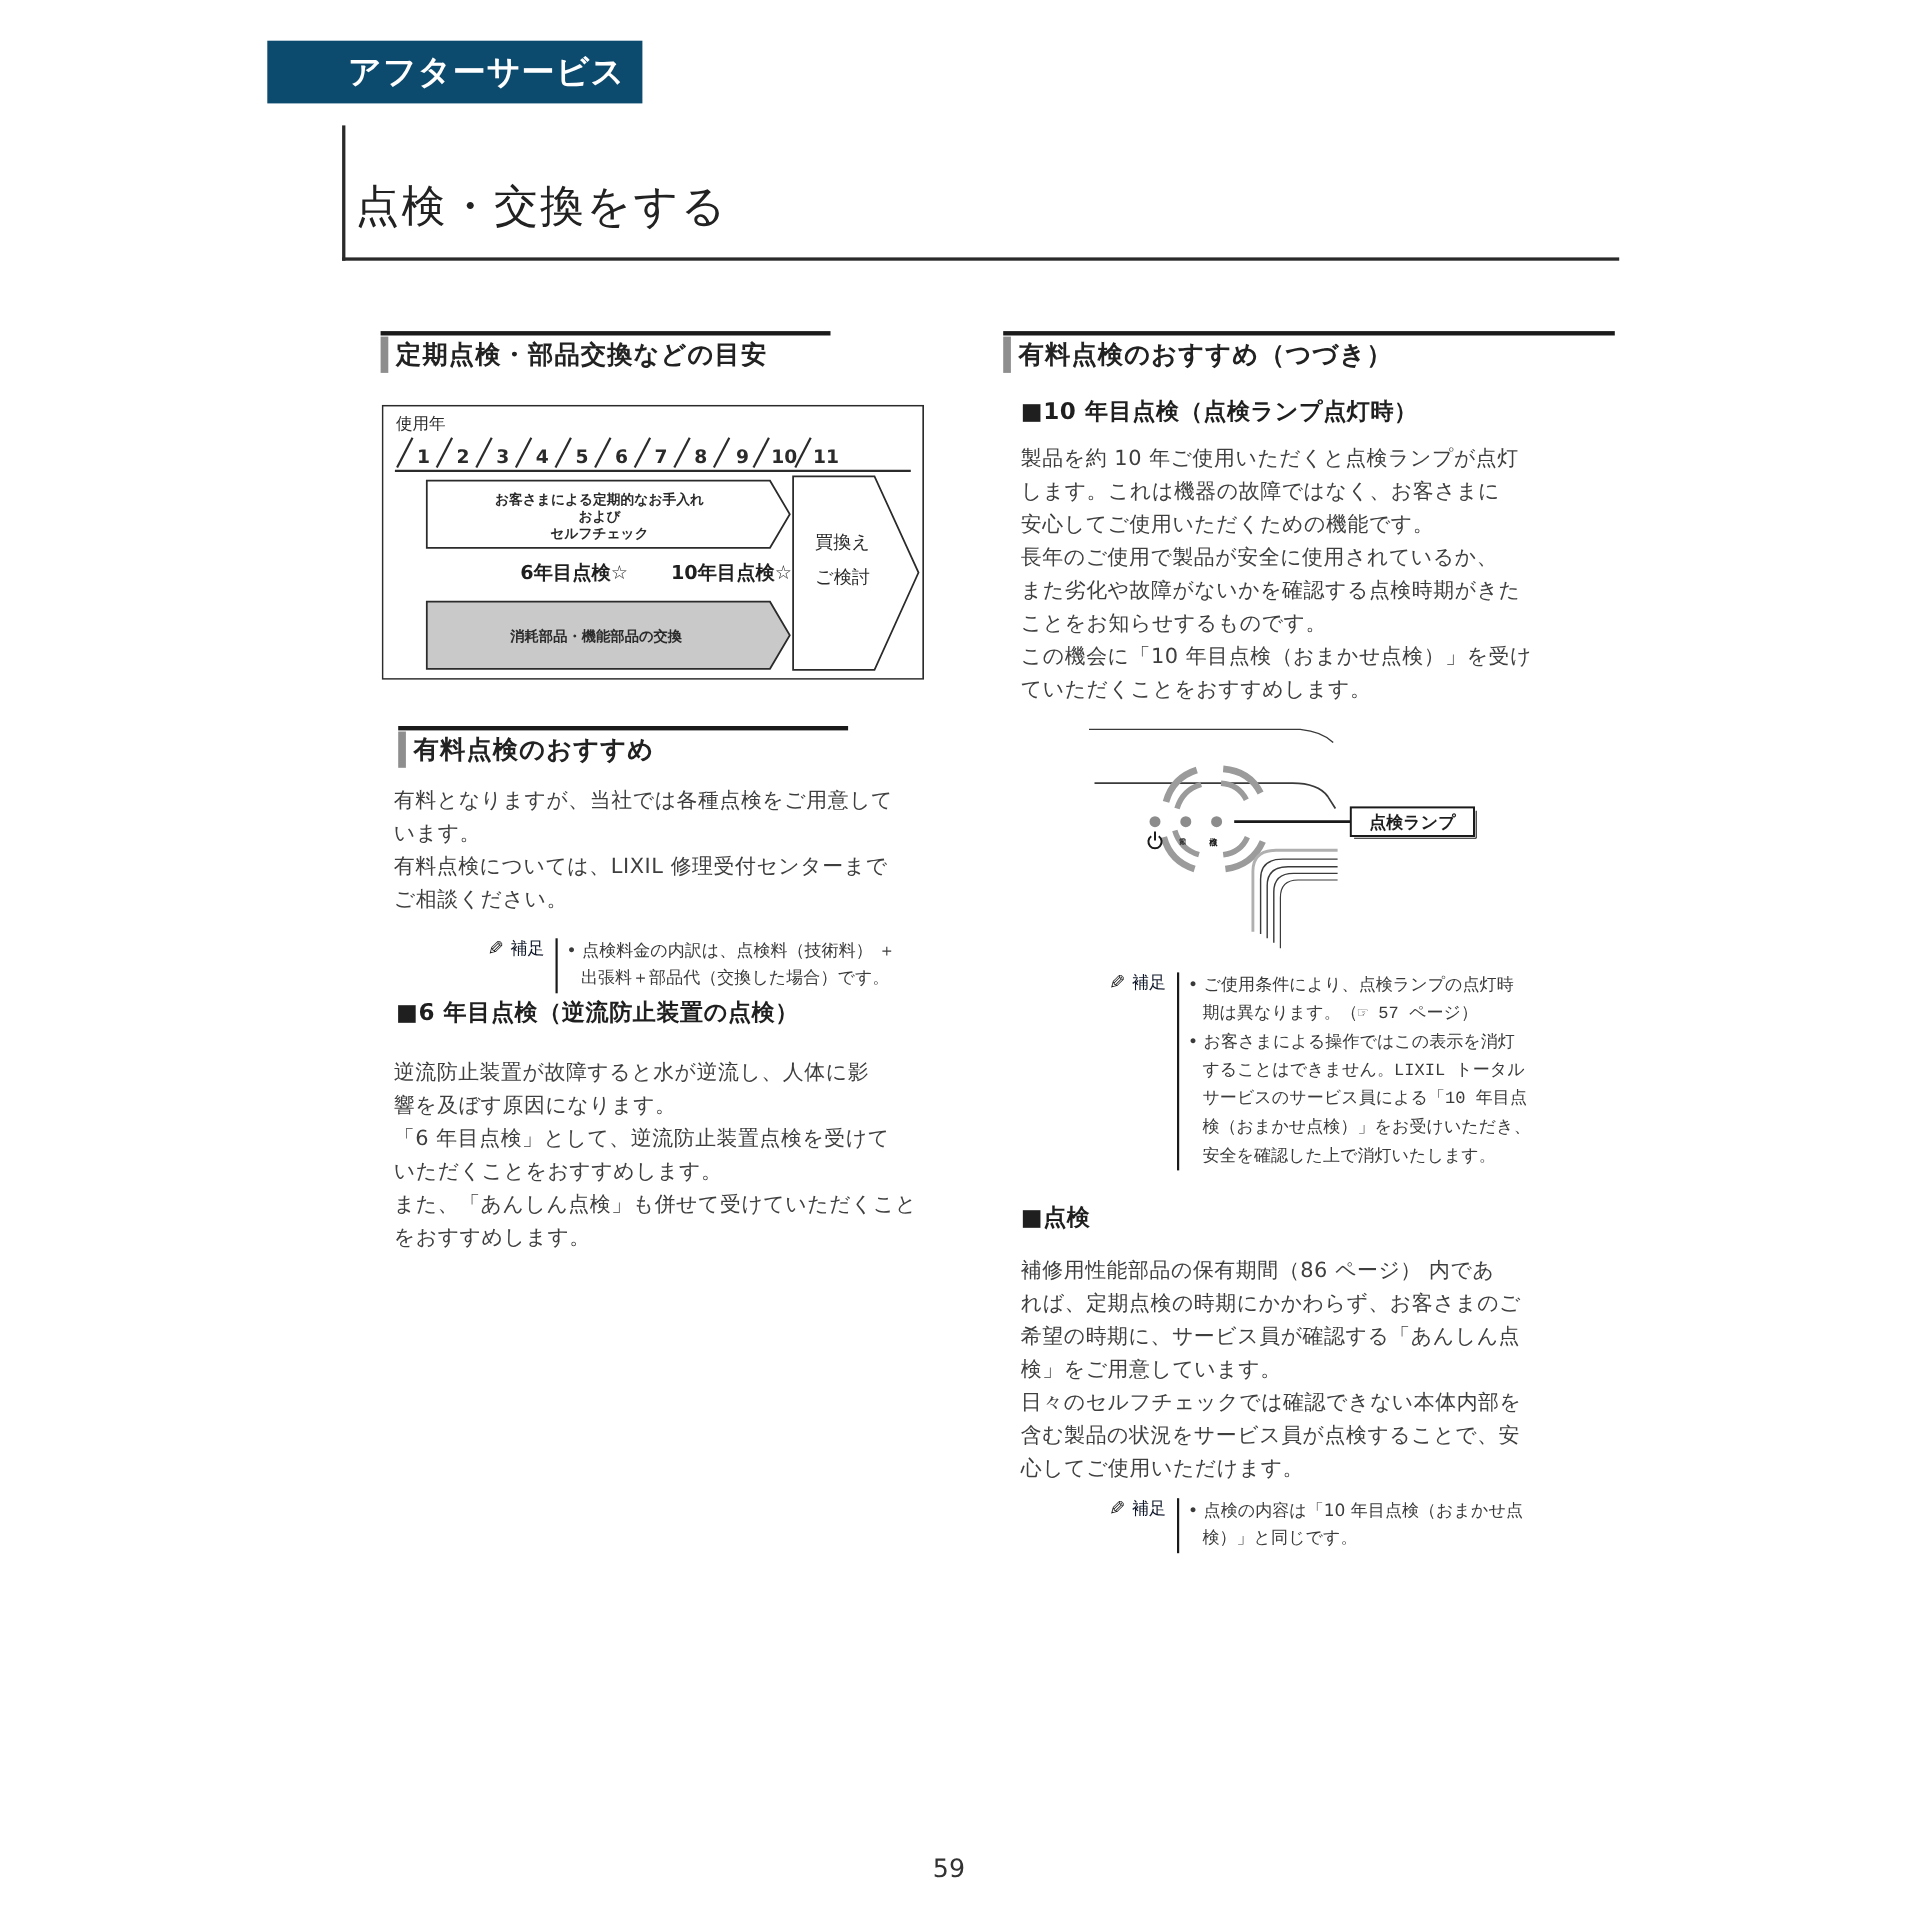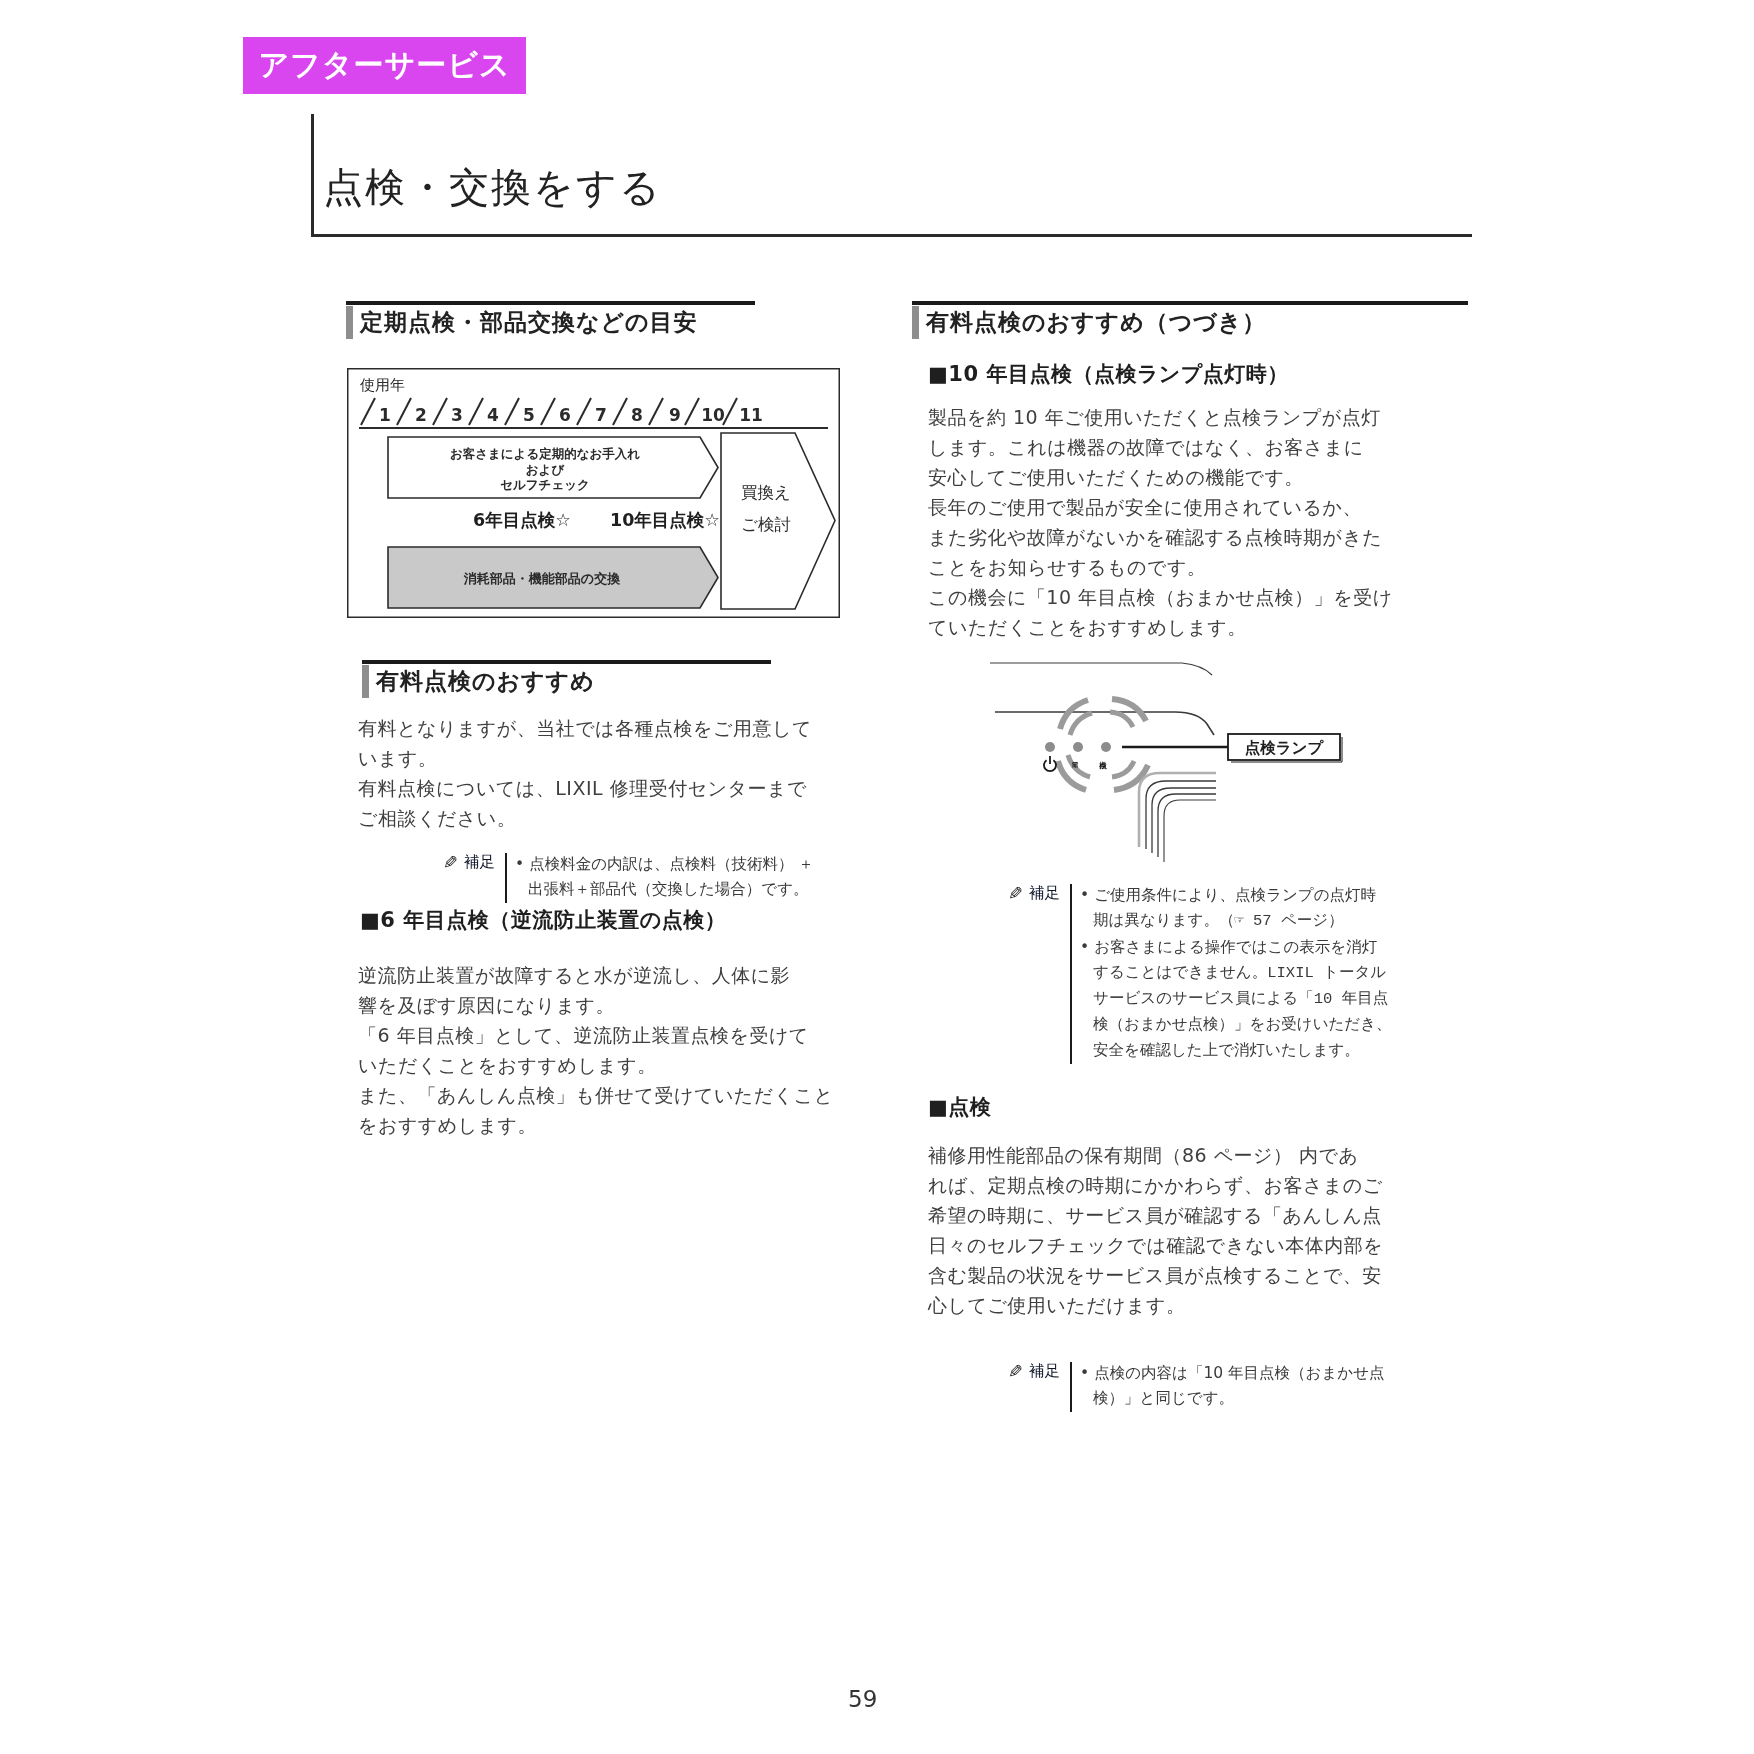--- a/index.html
+++ b/index.html
@@ -1,22 +1,22 @@
 <!DOCTYPE html>
 <html><head>
 <meta charset="utf-8">
 <style>
   html,body{margin:0;padding:0;background:#fff;}
   body{font-family:"DejaVu Sans","Liberation Sans",sans-serif;color:#3d3d3d;}
   .page{position:relative;width:1754px;height:1754px;background:#ffffff;overflow:hidden;}
   .abs{position:absolute;}
 
   
-  .tag-box{background:#d946ef;color:#ffffff;font-weight:bold;font-size:30px;
-           display:flex;align-items:center;justify-content:center;
+  .tag-box{background:#0c4a6e;color:#ffffff;font-weight:bold;font-size:30px;
+           display:flex;align-items:center;justify-content:center;padding-left:58px;
            letter-spacing:1px;}
   .doc-title{font-size:40px;color:#222;letter-spacing:2px;}
   .vline{background:#2a2a2a;}
   .hrule{background:#2a2a2a;}
 
   
   .sec-head{border-top:4px solid #1a1a1a;}
   .sec-head .inner{display:flex;align-items:center;}
   .sec-head .gbar{width:7px;height:33px;background:#8e8e8e;margin-top:1px;}
   .sec-head .txt{font-size:23px;color:#222;font-weight:600;padding-left:7px;letter-spacing:1px;}
@@ -226,20 +226,21 @@
       <div class="note-ln cont">安全を確認した上で消灯いたします。</div>
     </div>
   </div>
 
   <div class="abs sub-head" style="left:928px;top:1093px;">■点検</div>
 
   <div class="abs" style="left:928px;top:1140px;">
     <div class="body-ln">補修用性能部品の保有期間（86 ページ） 内であ</div>
     <div class="body-ln">れば、定期点検の時期にかかわらず、お客さまのご</div>
     <div class="body-ln">希望の時期に、サービス員が確認する「あんしん点</div>
+    <div class="body-ln">検」をご用意しています。</div>
     <div class="body-ln">日々のセルフチェックでは確認できない本体内部を</div>
     <div class="body-ln">含む製品の状況をサービス員が点検することで、安</div>
     <div class="body-ln">心してご使用いただけます。</div>
   </div>
 
   <div class="abs note" style="left:1008px;top:1360px;width:400px;">
     <div class="note-head">
       <span class="pencil">✎</span>
       <span class="note-label">補足</span>
     </div>

